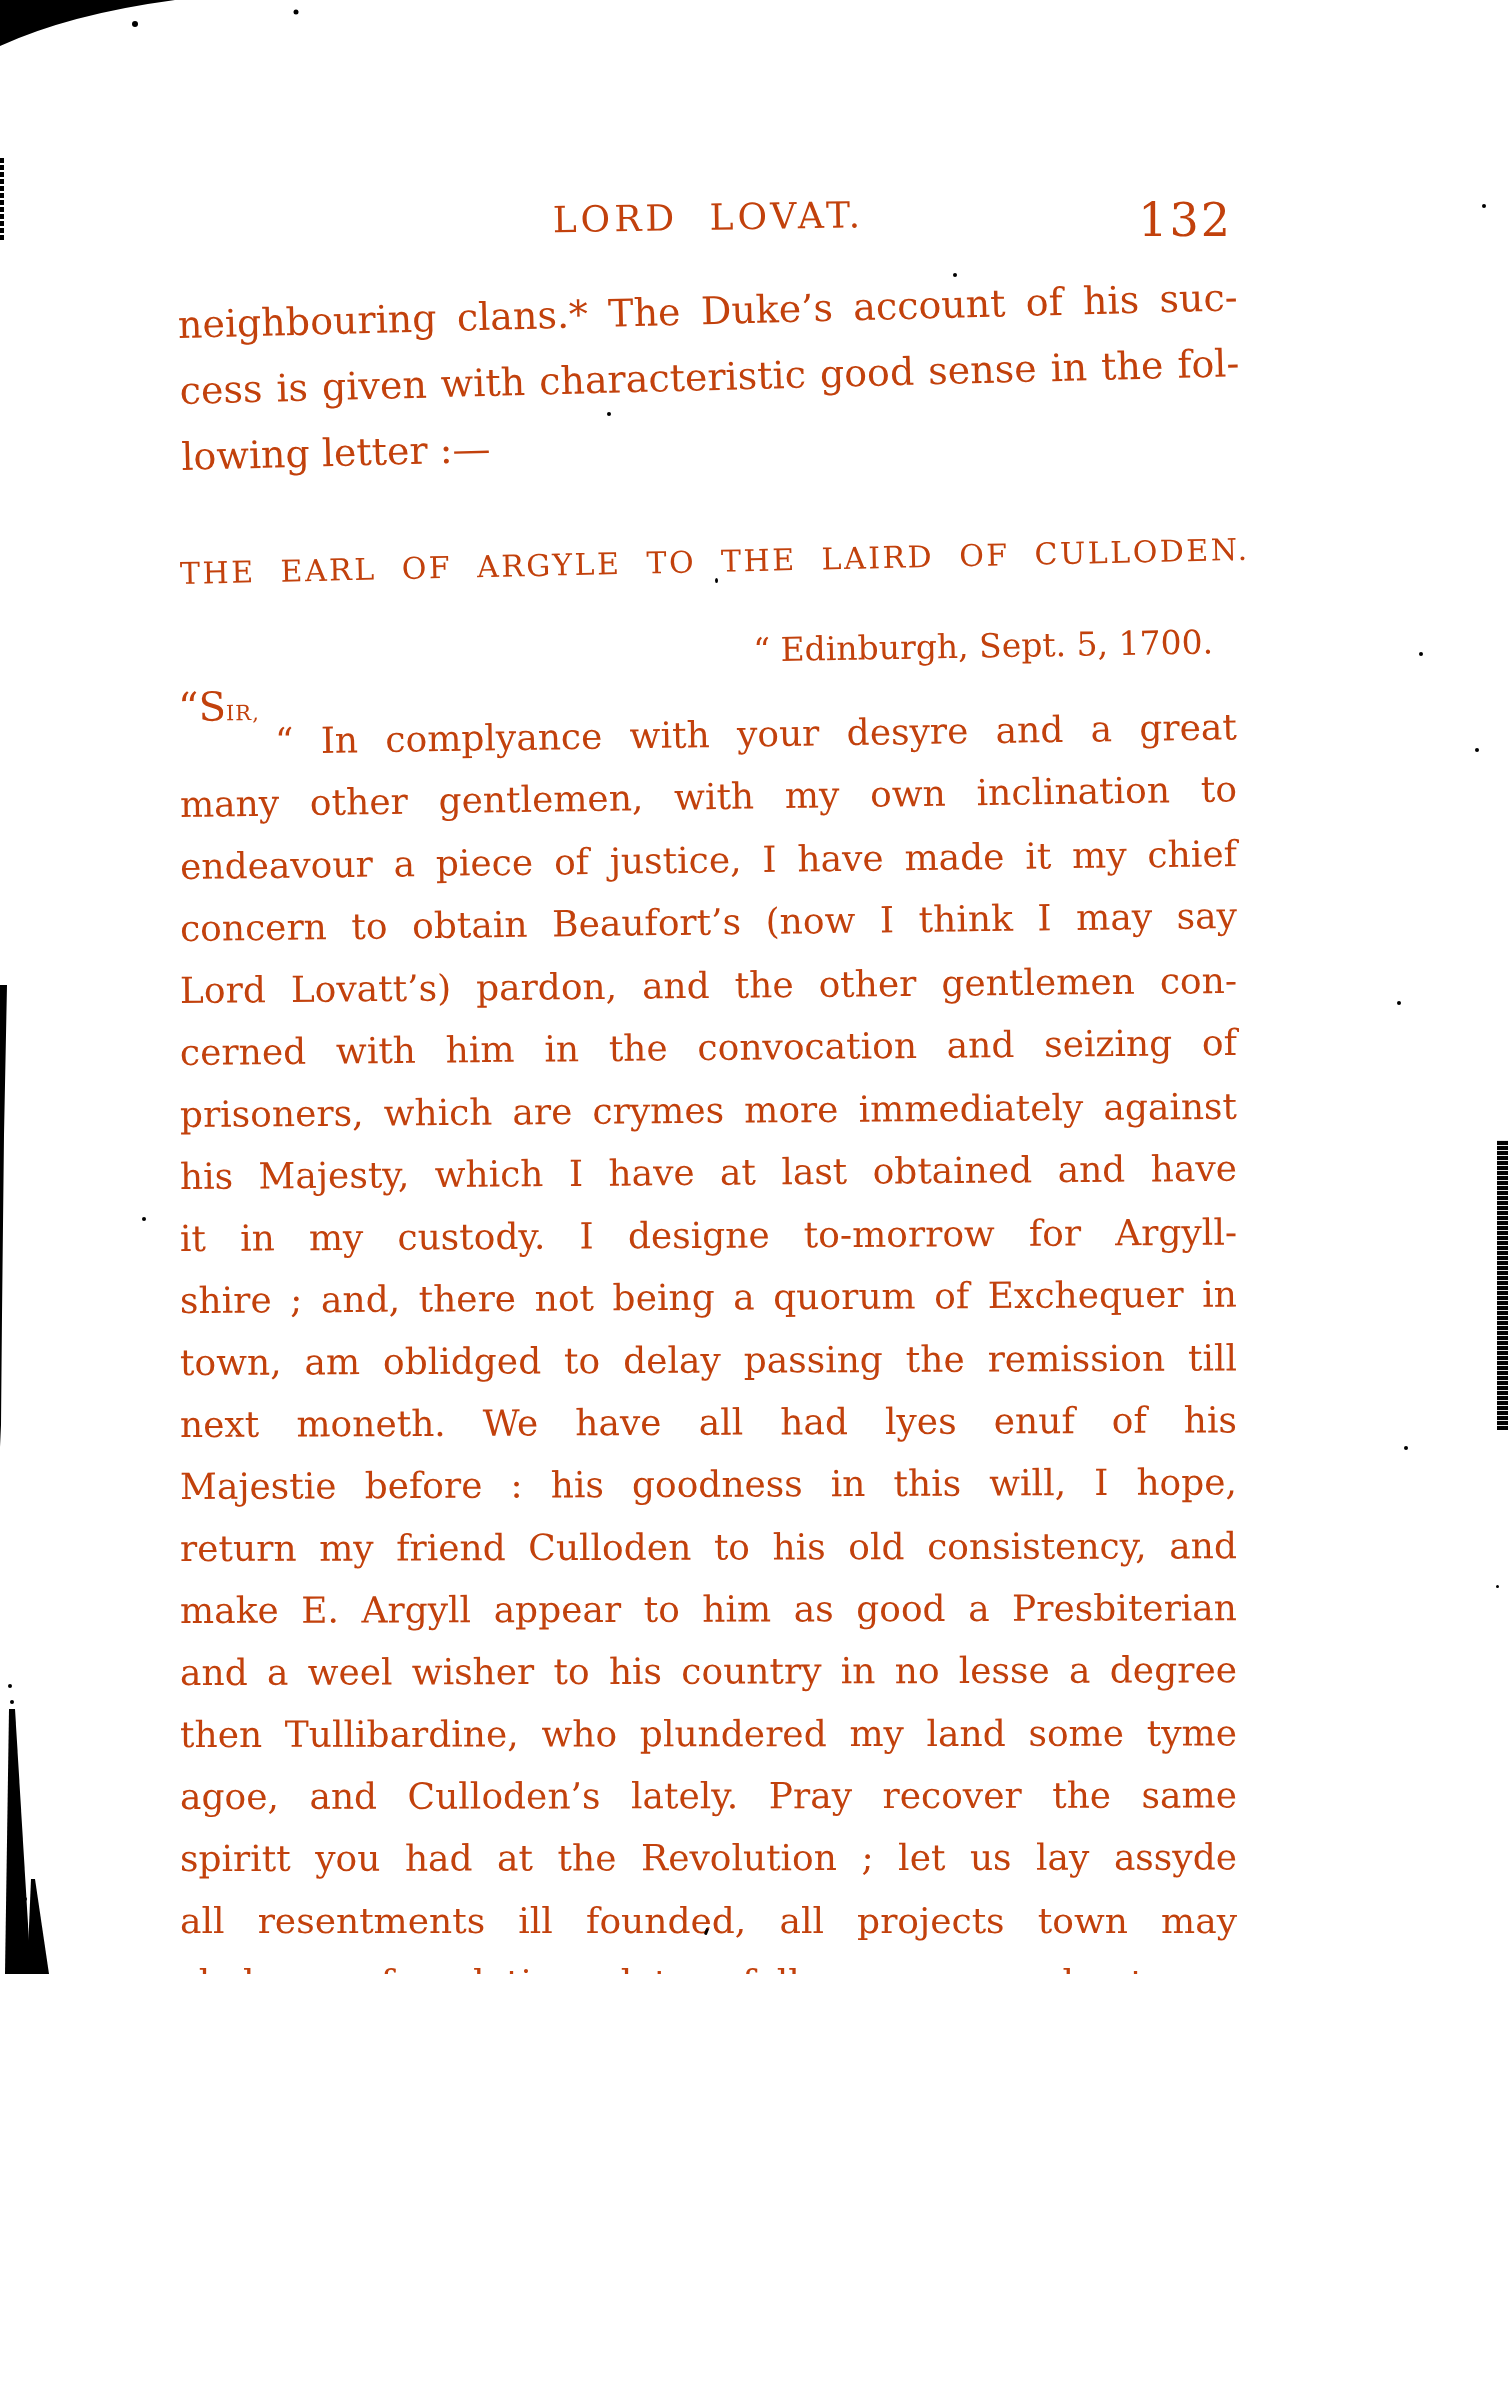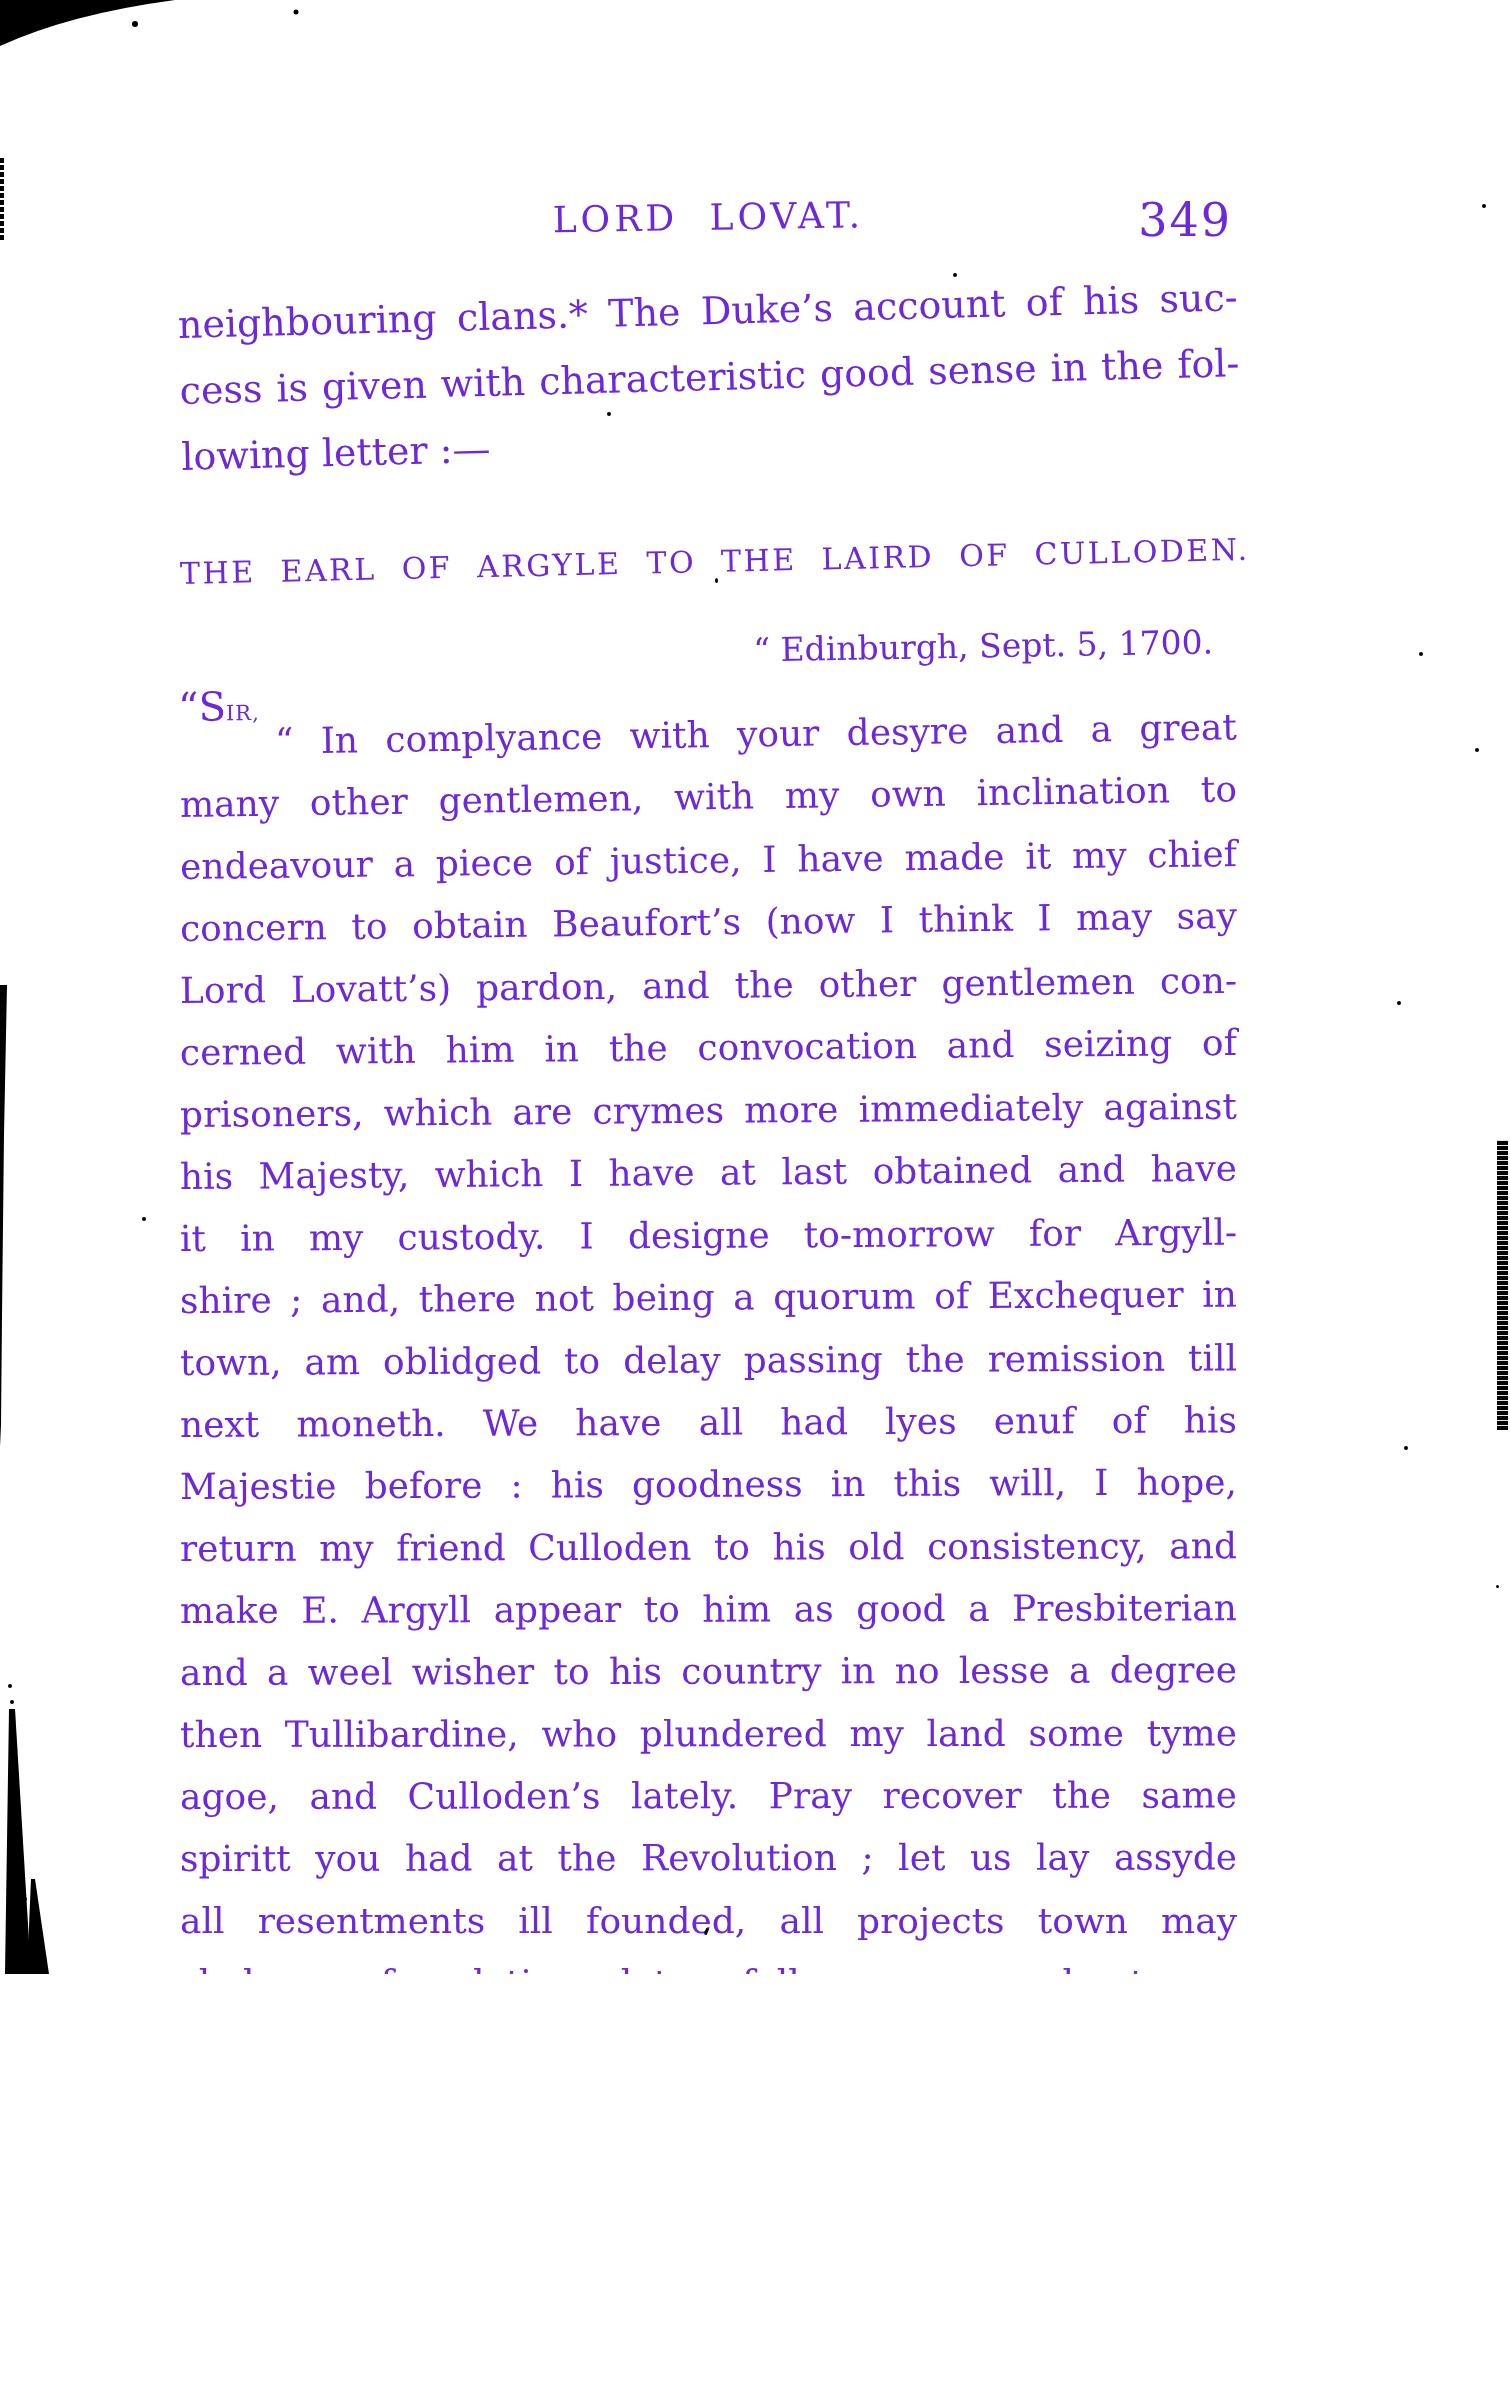--- a/index.html
+++ b/index.html
@@ -1,18 +1,18 @@
 <!DOCTYPE html>
 <html><head>
 <meta charset="utf-8">
 <style>
   html,body{margin:0;padding:0;background:#fff;}
   .page{
     position:relative;width:1510px;height:1974px;background:#ffffff;
-    font-family:"DejaVu Serif", serif;color:#6d28d9;overflow:hidden;
+    font-family:"DejaVu Serif", serif;color:#c2410c;overflow:hidden;
   }
   
   .header-title{
     position:absolute;left:180px;top:205px;width:1057px;
     text-align:center;font-size:36px;letter-spacing:4px;word-spacing:16px;
     transform:rotate(-0.9deg);transform-origin:left center;white-space:nowrap;
   }
   .page-number{
     position:absolute;right:278px;top:193px;font-size:46px;letter-spacing:2px;
   }
@@ -81,21 +81,21 @@
 
 <div class="page">
 
   <svg class="artifact" style="left:0;top:0;" width="320" height="60" viewBox="0 0 320 60">
     <path d="M0,0 L175,0 Q70,14 0,46 Z" fill="#000"></path>
     <circle cx="135" cy="24" r="3" fill="#000"></circle>
     <circle cx="296" cy="12" r="2.5" fill="#000"></circle>
   </svg>
 
   <div class="header-title">LORD  LOVAT.</div>
-  <div class="page-number">349</div>
+  <div class="page-number">132</div>
 
   <div class="intro">
       <div>neighbouring clans.*  The Duke’s account of his suc-</div>
       <div>cess is given with characteristic good sense in the fol-</div>
       <div>lowing letter :—</div>
     </div>
 
   <div class="letter-heading">THE EARL OF ARGYLE TO THE LAIRD OF CULLODEN.</div>
 
   <div class="letter-dateline">“ Edinburgh, Sept. 5, 1700.</div>

